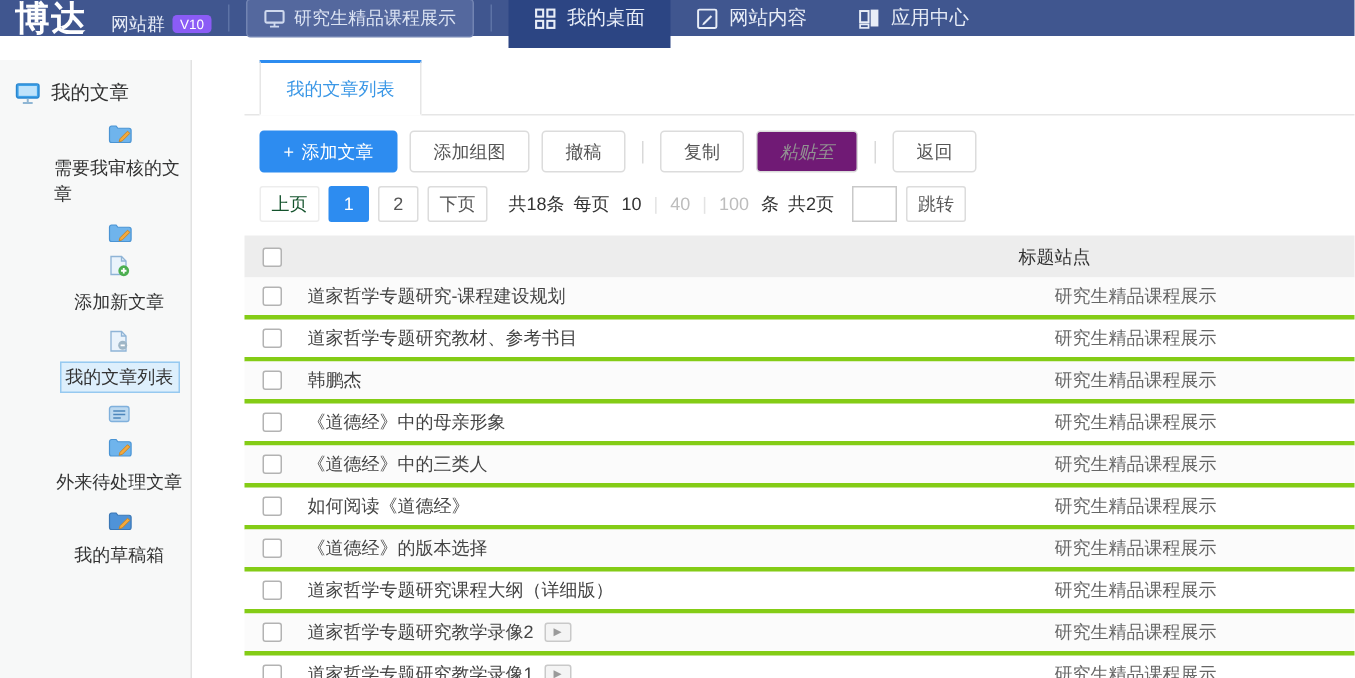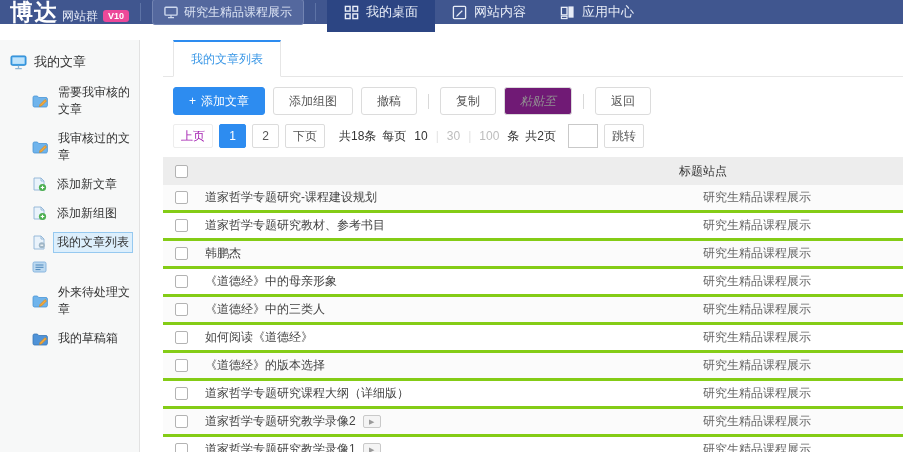--- a/index.html
+++ b/index.html
@@ -4,39 +4,39 @@
 <style>
   * { margin:0; padding:0; box-sizing:border-box; }
   html,body { width:903px; height:452px; overflow:hidden; background:#fff;
     font-family:"Liberation Sans","DejaVu Sans",sans-serif; font-size:12px; color:#333; }
 
   
   .topbar { position:absolute; top:0; left:0; width:903px; height:24px;
     background:#40568f; display:flex; align-items:center; padding-left:10px; }
   .logo { display:flex; align-items:baseline; }
   .logo-main { color:#fff; font-size:23px; font-weight:bold; letter-spacing:1px; line-height:40px; }
-  .logo-sub { color:#e7ecf7; font-size:12px; margin-left:4px; }
-  .badge { background:#ec4899; color:#fff; font-size:9px; font-weight:bold;
+  .logo-sub { color:#e7ecf7; font-size:12px; margin-left:16px; }
+  .badge { background:#8b5cf6; color:#fff; font-size:9px; font-weight:normal;
     border-radius:3px; padding:1px 5px; margin-left:5px; position:relative; top:-1px; }
   .tb-divider { width:1px; height:18px; background:#5d73a6; margin:0 11px; }
   .site-btn { display:flex; align-items:center; gap:6px; background:#54689e;
     border:1px solid #7284b2; border-radius:3px; color:#dbe3f3; height:26px;
     padding:0 11px; font-size:12px; cursor:pointer; }
   .tb-tab { display:flex; align-items:center; gap:7px; color:#e8edf7;
     font-size:13px; height:40px; padding:0 17px; cursor:pointer; }
   .tb-tab.active { background:#2c4583; }
   .tb-ic svg { display:block; }
 
   
-  .sidebar { position:absolute; top:40px; left:0; width:140px; bottom:0;
+  .sidebar { position:absolute; top:40px; left:0; width:128px; bottom:0;
     background:#f7f8f8; border-right:1px solid #e2e2e2; padding-top:8px; }
   .side-header { display:flex; align-items:center; gap:7px; padding:5px 0 7px 10px;
     font-size:13px; color:#333; }
   .side-item { display:flex; align-items:center; gap:6px; padding:4px 0 4px 32px;
-    color:#333; cursor:pointer; }
+    color:#333; cursor:pointer;flex-direction:column; }
   .side-item .lbl { padding:1px 3px; border:1px solid transparent; }
   .side-item.selected .lbl { background:#ddeffc; border:1px solid #96c9f0; }
   .si-ic svg { display:block; }
 
   
   .main { position:absolute; top:40px; left:163px; right:0; bottom:0; background:#fff; }
   .tabbar { height:37px; border-bottom:1px solid #e6e6e6; padding-left:10px; }
   .tab-active { display:inline-flex; align-items:center; height:37px;
     border:1px solid #e6e6e6; border-top:2px solid #2d8cf0; border-bottom:1px solid #fff;
     background:#fff; padding:0 17px; color:#3a97e6; cursor:pointer; position:relative; top:0; }
@@ -46,21 +46,21 @@
     color:#555; border-radius:3px; font-size:12px; cursor:pointer;
     display:inline-flex; align-items:center; gap:5px; }
   .btn-primary { background:#2d8cf0; border-color:#2d8cf0; color:#fff; }
   .btn-disabled { background:#701a75; border-color:#dbdbdb; color:#929292; cursor:default;font-style:italic; }
   .vsep { width:1px; height:15px; background:#d9d9d9; margin:0 3px; }
 
   .pagerow { display:flex; align-items:center; gap:6px; padding:4px 10px 9px 10px; }
   .pg { min-width:27px; height:24px; line-height:22px; text-align:center;
     border:1px solid #dcdcdc; background:#fff; color:#555; border-radius:2px;
     padding:0 7px; cursor:pointer; }
-  .pg.disabled { color:#a21caf; border-color:#ededed; cursor:default; }
+  .pg.disabled { color:#14532d; border-color:#ededed; cursor:default; }
   .pg.active { background:#2d8cf0; border-color:#2d8cf0; color:#fff; }
   .pginfo { margin-left:8px; color:#333; }
   .opt { color:#333; margin:0 2px; cursor:pointer; }
   .opt.dim { color:#bdbdbd; }
   .osep { color:#e3e3e3; }
   .jump-input { width:30px; height:24px; border:1px solid #c9c9c9; margin-left:6px; }
 
   .thead { display:flex; align-items:center; height:28px; background:#ededed; }
   .trow  { display:flex; align-items:center; height:28px; border-bottom:3px solid #84cc16; }
   .trow:nth-child(even) { background:#fbfbfb; }
@@ -151,43 +151,31 @@
     </span>
     <span class="lbl">需要我审核的文章</span>
   </div>
   <div class="side-item">
     <span class="si-ic">
       <svg width="16" height="14" viewBox="0 0 16 14">
           <path d="M1 3.5c0-.8.6-1.5 1.4-1.5h3l1.2 1.5H14c.8 0 1.4.6 1.4 1.4v6.6c0 .8-.6 1.5-1.4 1.5H2.4c-.8 0-1.4-.7-1.4-1.5z" fill="#6fb4ec" stroke="#4a94d4" stroke-width=".8"></path>
           <path d="M8 10.5l5-5 1.6 1.4-5 5-2.2.6z" fill="#f5a93c" stroke="#c9831f" stroke-width=".6"></path>
         </svg>
     </span>
-    <span class="lbl">我审核过的文章</span>
   </div>
   <div class="side-item">
     <span class="si-ic">
       <svg width="15" height="15" viewBox="0 0 15 15">
           <path d="M2 1h7l3 3v9H2z" fill="#eaf3fb" stroke="#8fb4d6" stroke-width=".9"></path>
           <path d="M9 1v3h3" fill="none" stroke="#8fb4d6" stroke-width=".9"></path>
           <circle cx="10.5" cy="10.5" r="3.6" fill="#4caf50"></circle>
           <path d="M10.5 8.7v3.6 M8.7 10.5h3.6" stroke="#fff" stroke-width="1.2"></path>
         </svg>
     </span>
     <span class="lbl">添加新文章</span>
-  </div>
-  <div class="side-item">
-    <span class="si-ic">
-      <svg width="15" height="15" viewBox="0 0 15 15">
-          <path d="M2 1h7l3 3v9H2z" fill="#eaf3fb" stroke="#8fb4d6" stroke-width=".9"></path>
-          <path d="M9 1v3h3" fill="none" stroke="#8fb4d6" stroke-width=".9"></path>
-          <circle cx="10.5" cy="10.5" r="3.6" fill="#4caf50"></circle>
-          <path d="M10.5 8.7v3.6 M8.7 10.5h3.6" stroke="#fff" stroke-width="1.2"></path>
-        </svg>
-    </span>
-    <span class="lbl">添加新组图</span>
   </div>
   <div class="side-item selected">
     <span class="si-ic">
       <svg width="15" height="15" viewBox="0 0 15 15">
           <path d="M2 1h7l3 3v10H2z" fill="#eaf3fb" stroke="#8fb4d6" stroke-width=".9"></path>
           <path d="M9 1v3h3" fill="none" stroke="#8fb4d6" stroke-width=".9"></path>
           <circle cx="9.8" cy="10.2" r="3" fill="#9fb6c6"></circle>
           <path d="M8.4 10.2h2.8" stroke="#fff" stroke-width="1.1"></path>
         </svg>
     </span>
@@ -243,21 +231,21 @@
 
   <div class="pagerow">
     <span class="pg disabled">上页</span>
     <span class="pg active">1</span>
     <span class="pg">2</span>
     <span class="pg">下页</span>
     <span class="pginfo">共18条</span>
     <span>每页</span>
     <span class="opt">10</span>
     <span class="osep">|</span>
-    <span class="opt dim">30</span>
+    <span class="opt dim">40</span>
     <span class="osep">|</span>
     <span class="opt dim">100</span>
     <span>条</span>
     <span>共2页</span>
     <input class="jump-input" value="" style="">
     <span class="pg">跳转</span>
   </div>
 
   <div class="table">
     <div class="thead">

